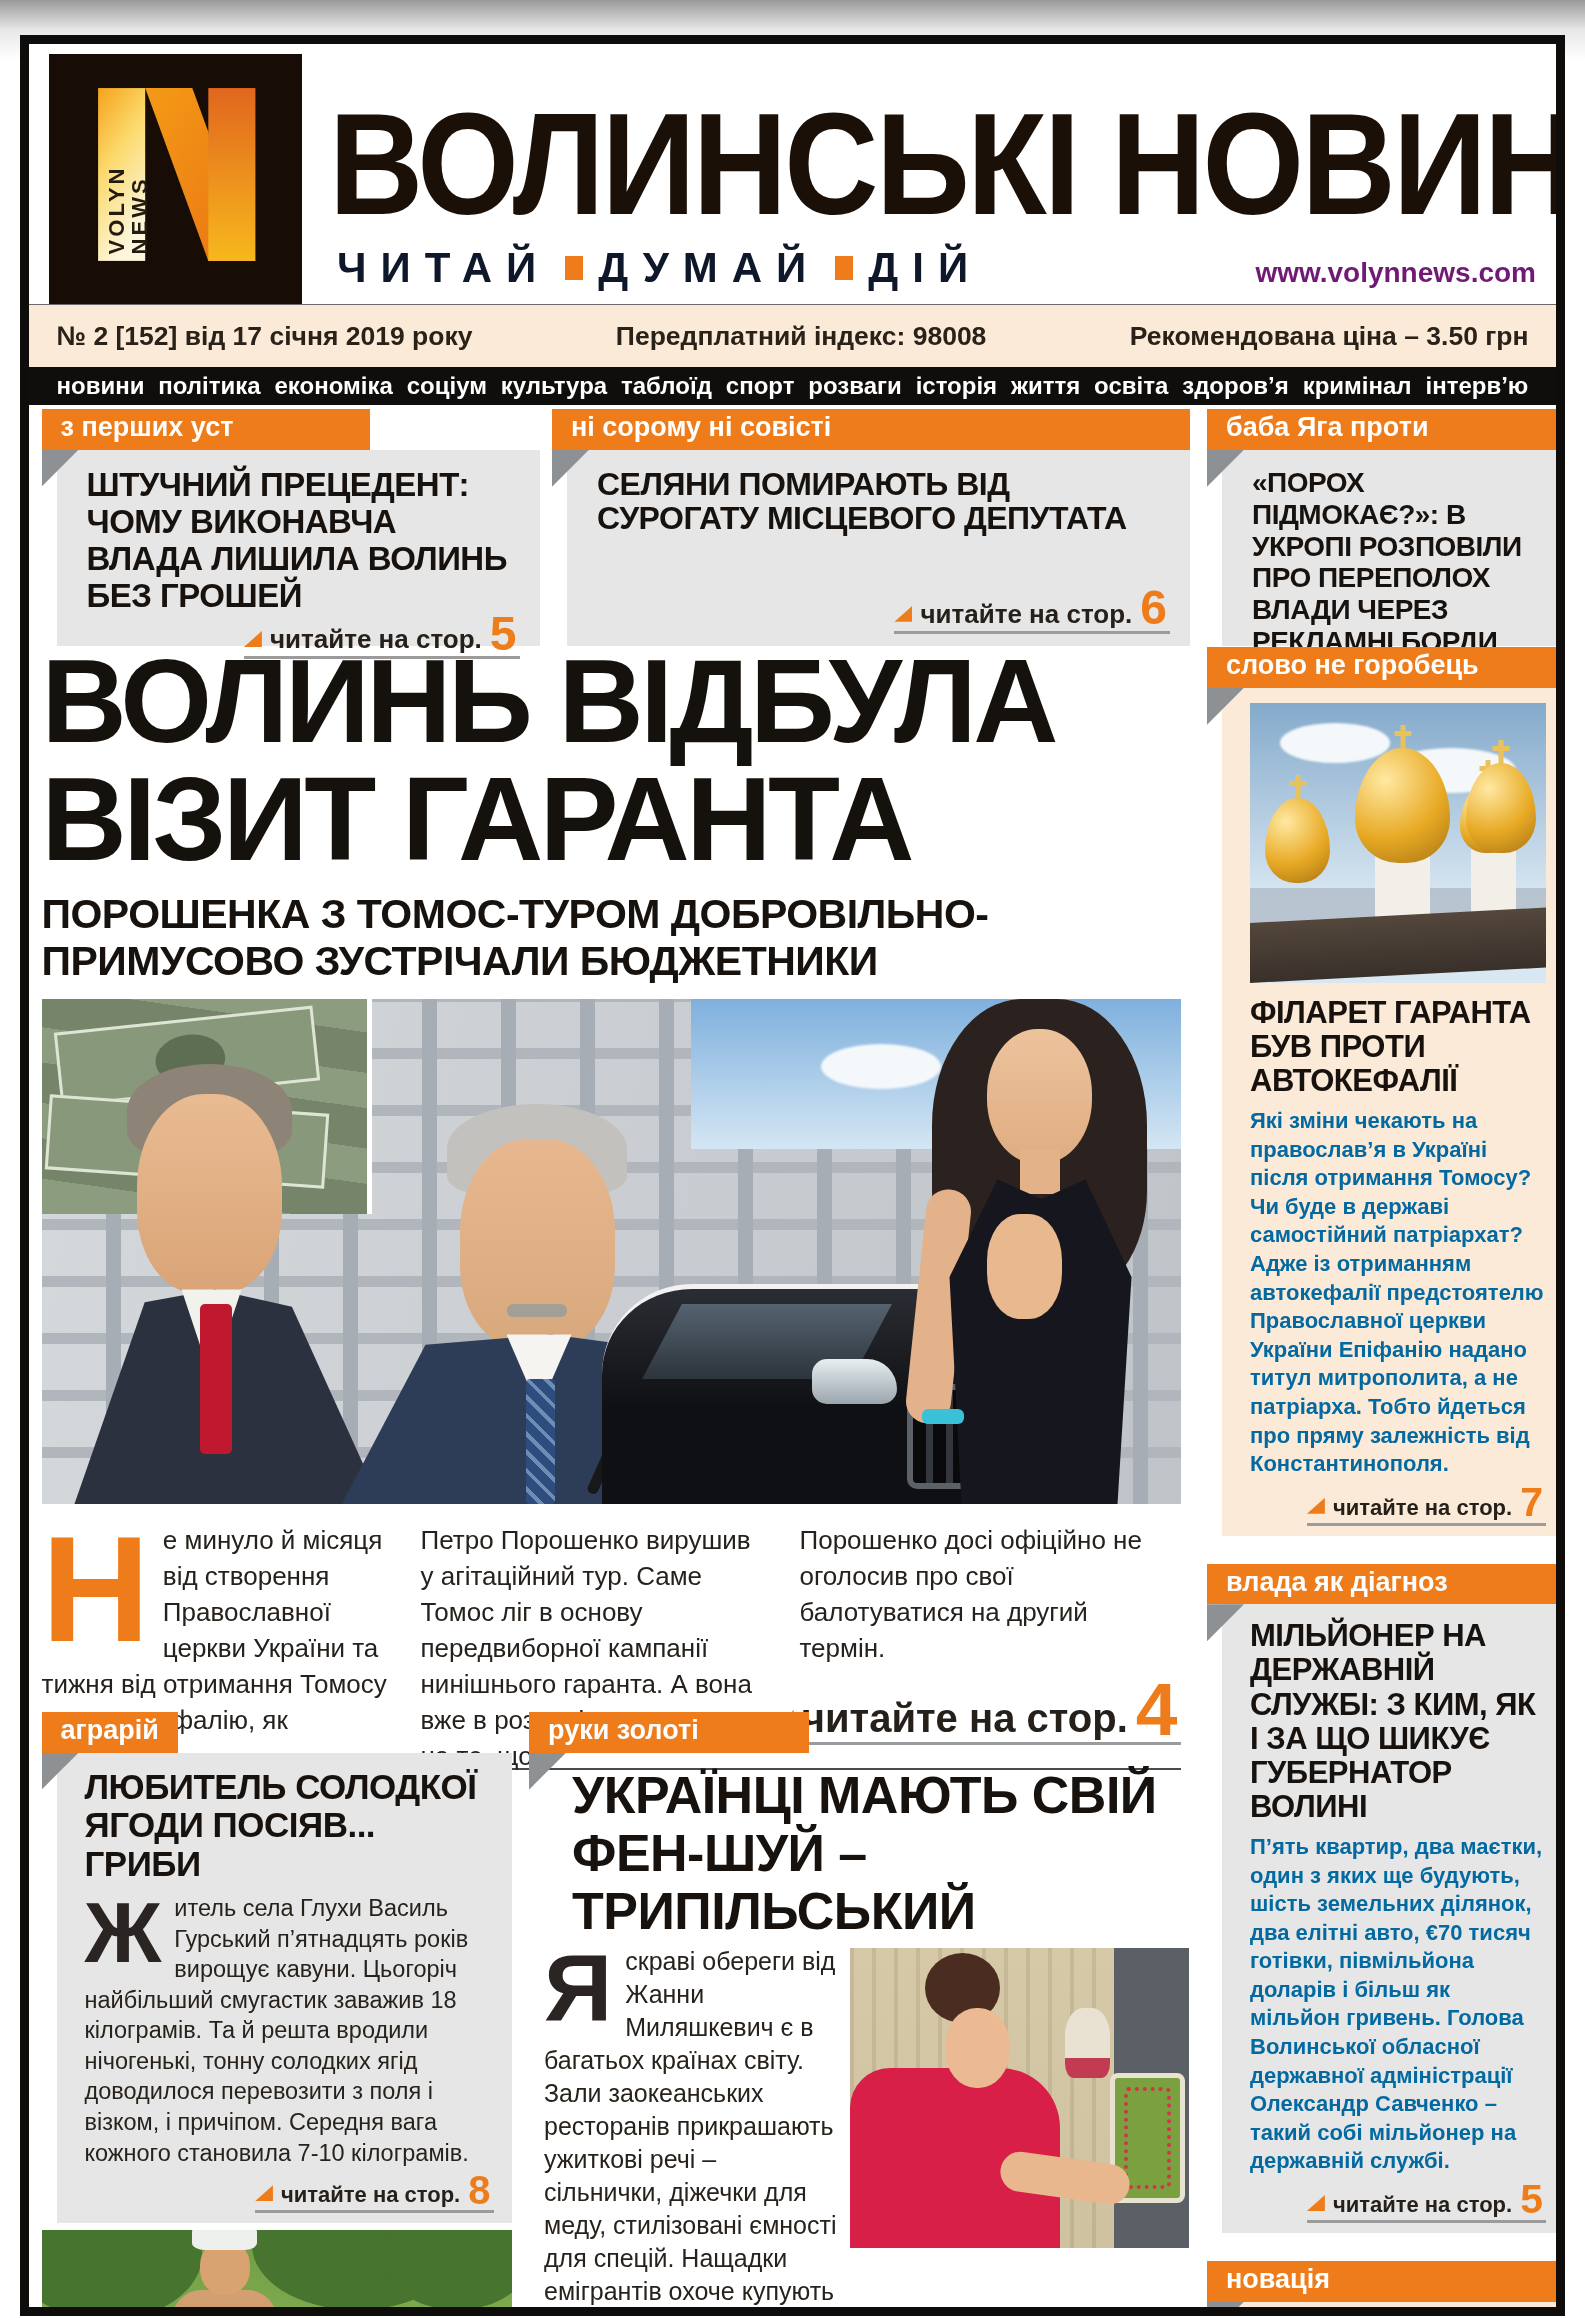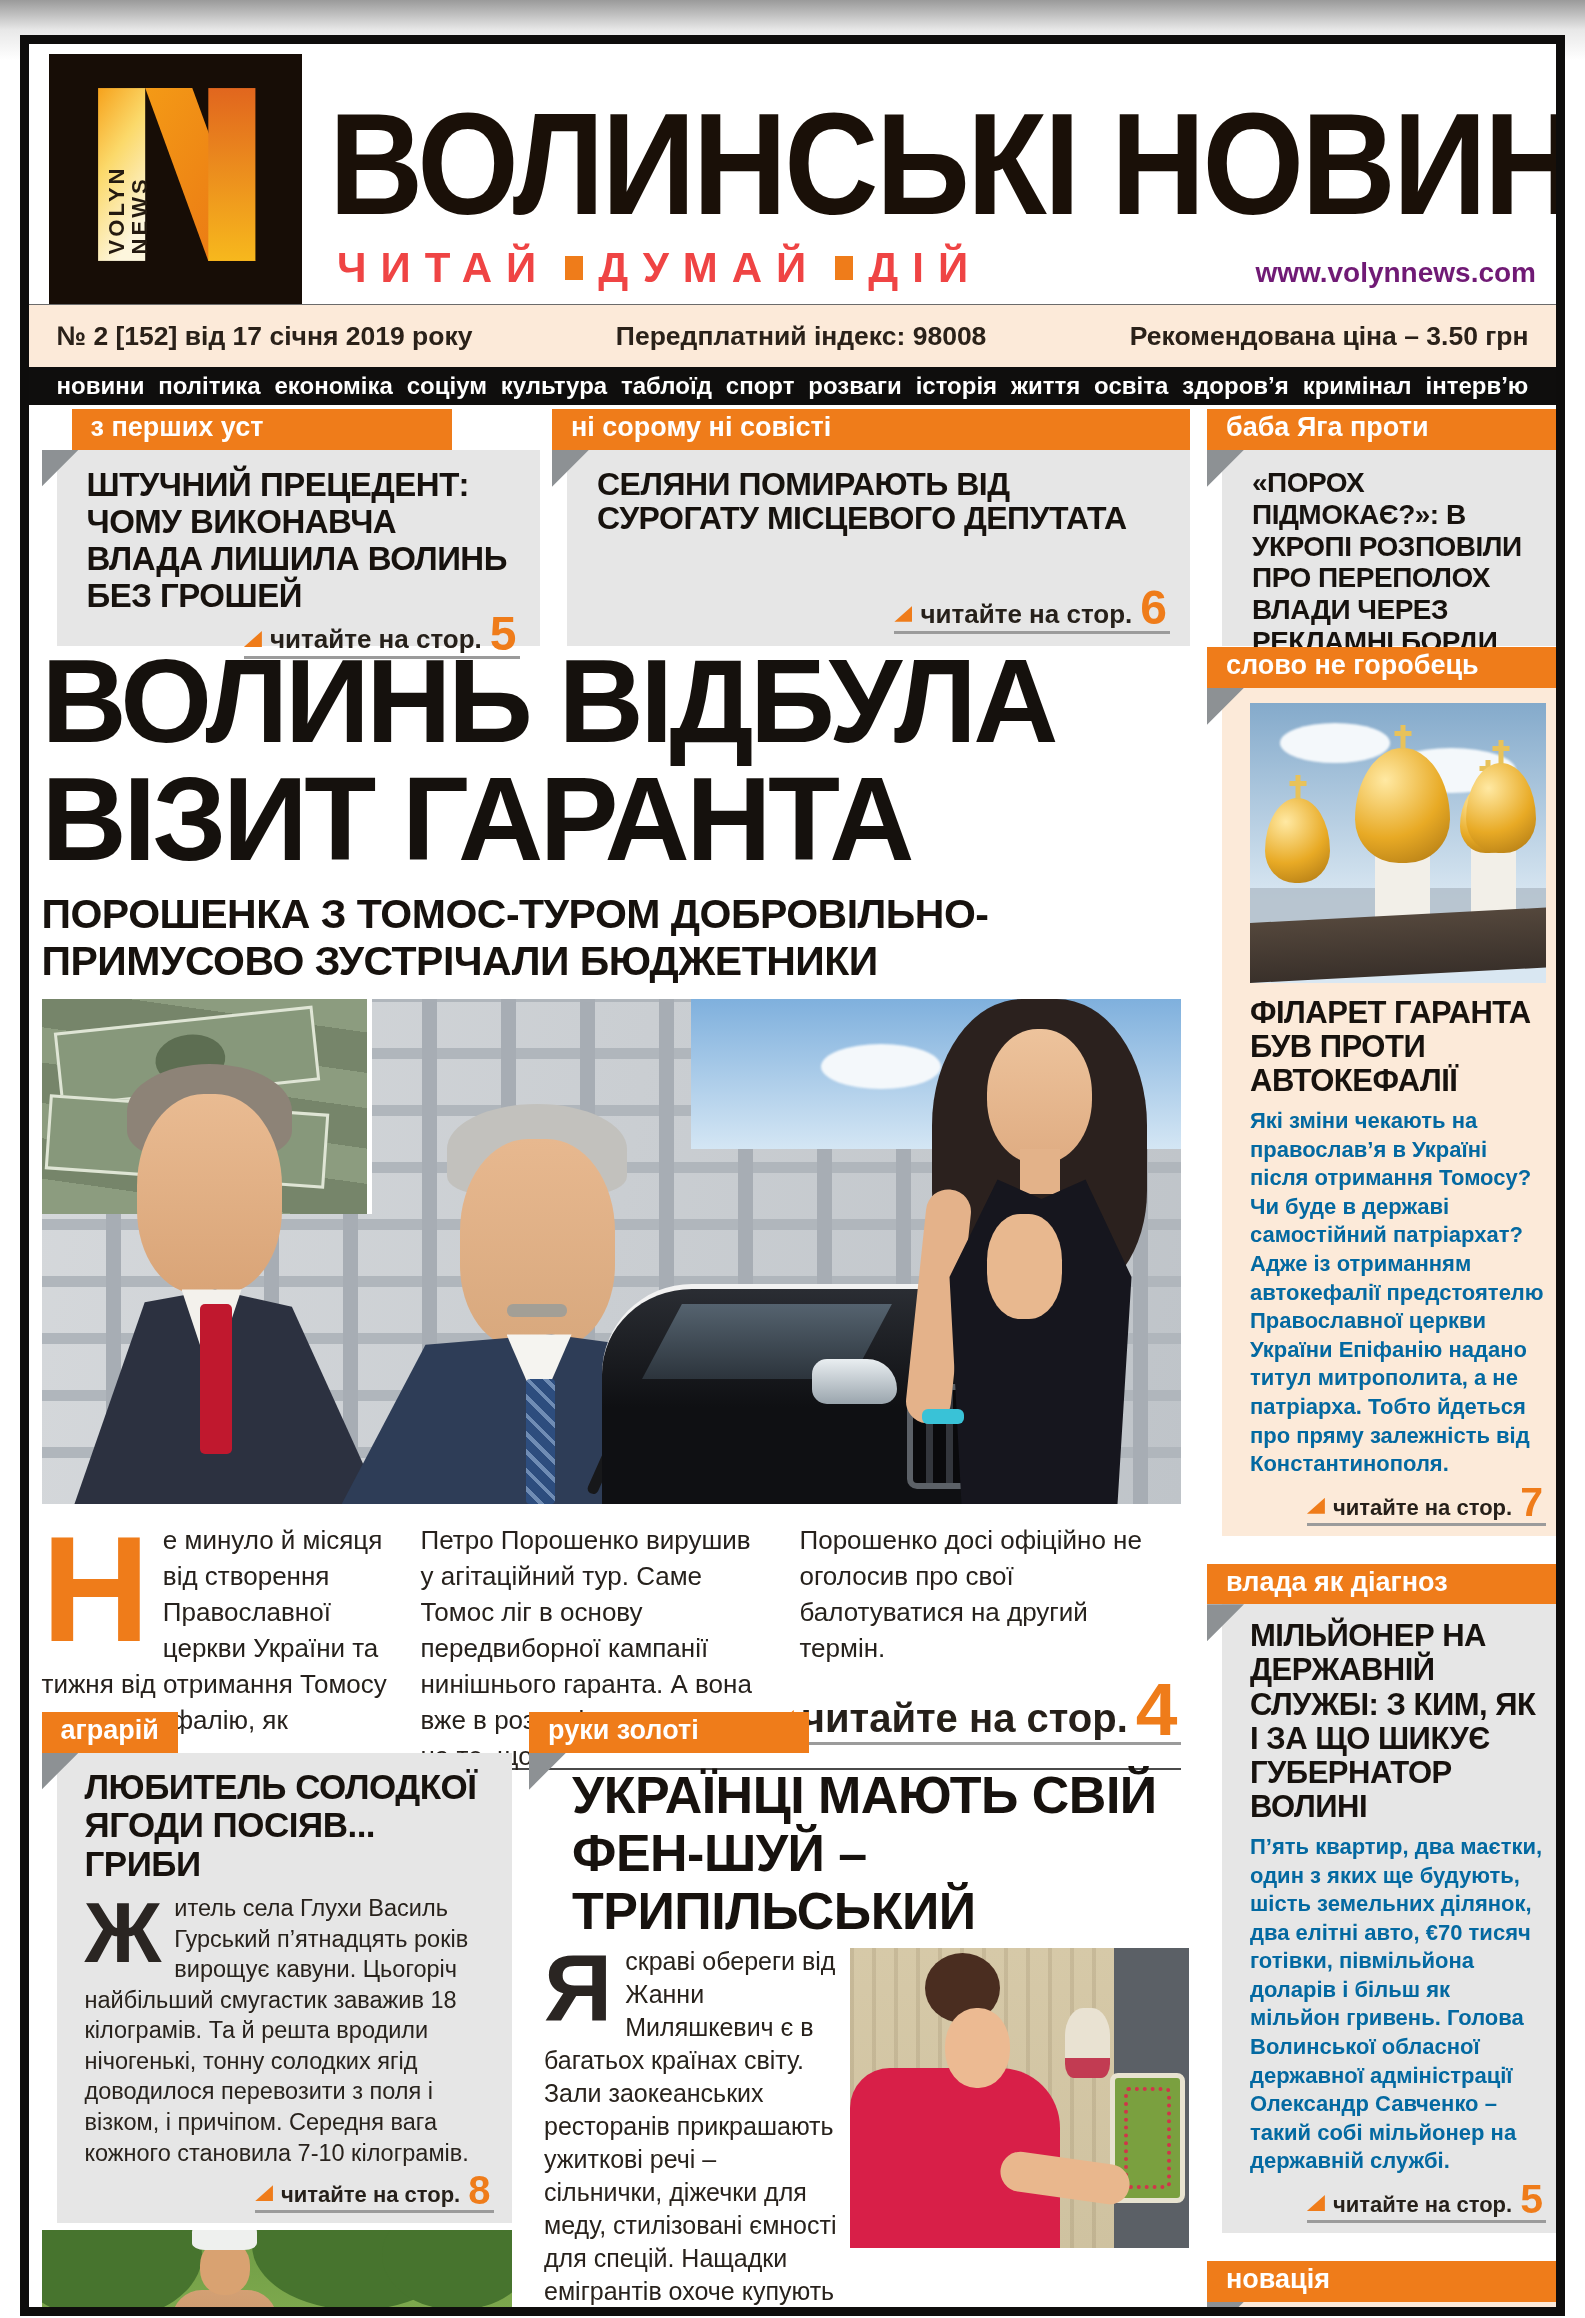--- a/index.html
+++ b/index.html
@@ -5,21 +5,21 @@
   * { margin:0; padding:0; box-sizing:border-box; }
   html,body { background:#ffffff; }
   body { font-family:"Liberation Sans","DejaVu Sans",sans-serif; color:#221b14; }
 
   .scan { width:1585px; height:2319px; position:relative; background:linear-gradient(#9a9a9a 0px,#e8e8e8 30px,#ffffff 60px); }
   .page { position:absolute; left:20px; top:35px; right:20px; bottom:3px; background:#ffffff; border:9px solid #0e0d0c; overflow:hidden; }
 
   
   .logo { position:absolute; left:20px; top:10px; width:253px; height:253px; }
   .masthead-title { position:absolute; left:300px; top:48px; font-size:145px; font-weight:800; letter-spacing:-3px; color:#1a1008; white-space:nowrap; transform:scaleX(.9); transform-origin:left top; line-height:1; }
-  .tagline { position:absolute; left:308px; top:200px; font-size:42px; font-weight:700; color:#ef4444; display:flex; align-items:center; }
+  .tagline { position:absolute; left:308px; top:200px; font-size:42px; font-weight:700; color:#0f172a; display:flex; align-items:center; }
   .tagline .word { letter-spacing:14px; }
   .sq { width:18px; height:24px; background:#ef7c1a; display:inline-block; margin:0 15px; }
   .website { position:absolute; right:20px; top:213px; font-size:28px; font-weight:700; color:#701a75; }
 
   .issue-bar { position:absolute; left:0; right:0; top:260px; height:63px; background:#fcead9; border-top:1.5px solid #6b6b6b; display:flex; align-items:center; justify-content:space-between; padding:0 27.5px; font-size:26.5px; font-weight:600; color:#2a2119; }
   .nav { position:absolute; left:0; right:0; top:323px; height:38px; background:#0f0e0d; display:flex; align-items:center; justify-content:space-between; padding:0 27.5px; }
   .nav span { color:#ffffff; font-size:24px; font-weight:700; }
 
   
   .kicker { display:inline-block; background:#ef7c1a; color:#ffffff; font-size:27px; font-weight:700; padding:4px 19px 7px 19px; line-height:1.1; }
@@ -33,21 +33,21 @@
   .readmore { display:flex; justify-content:flex-end; align-items:flex-end; gap:8px; border-bottom:3px solid #9b9b9b; padding:0 3px 4px 0; width:max-content; margin-left:auto; }
   .rm-tri { width:18px; height:16px; background:#ef7c1a; clip-path:polygon(0 100%,100% 0,100% 100%); margin-bottom:5px; }
   .rm-label { font-weight:700; color:#26201a; font-size:26px; line-height:1; }
   .rm-page { color:#ef7c1a; font-weight:800; font-size:48px; line-height:.78; }
 
   
   .teaser { position:absolute; top:365px; }
   .t1 { left:12.5px; width:498px; }
   .t2 { left:523px; width:638px; }
   .t3 { left:1178px; width:356px; }
-  .t1 .kicker { width:380px;margin-left:30px; }
+  .t1 .kicker { width:328px; }
   .tbox { height:196px; display:flex; flex-direction:column; justify-content:space-between; }
   .t1 .hl { font-size:33px; }
   .t2 .hl { font-size:32px; line-height:1.08; }
   .t3 .hl { font-size:28px; line-height:1.14; }
   .t3 .rm-label { font-size:22px; } .t3 .rm-page { font-size:39px; }
 
   
   .hero { position:absolute; left:12.5px; top:598px; width:1139px; }
   .hero-hl { font-size:118px; font-weight:800; letter-spacing:-3.5px; color:#15110d; line-height:1.0; white-space:nowrap; }
   .hero-sub { margin-top:13px; font-size:41px; font-weight:800; color:#17120e; line-height:1.14; letter-spacing:-0.5px; }

